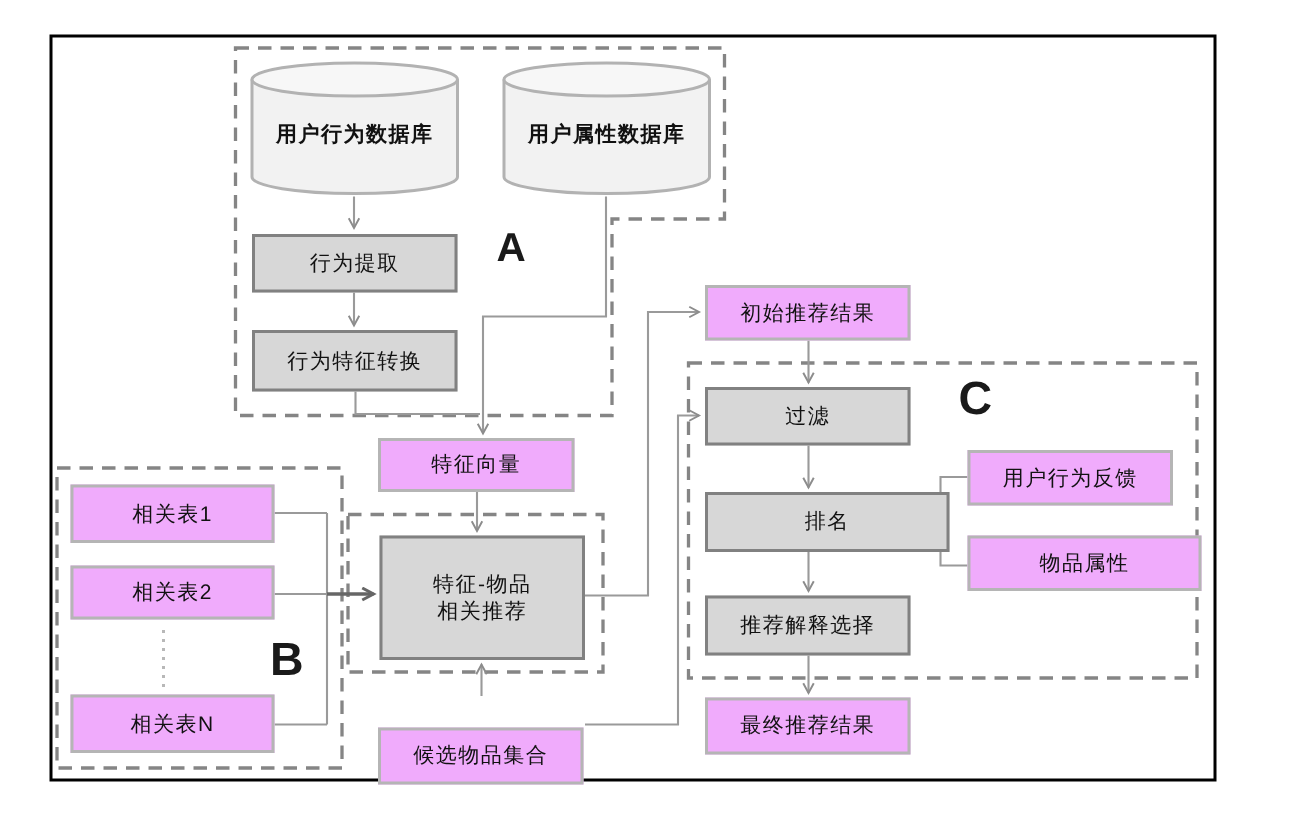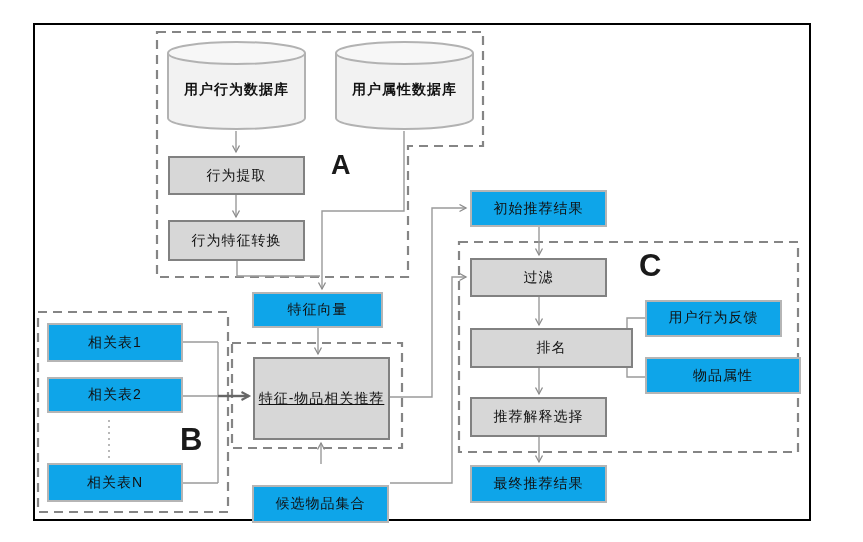--- a/index.html
+++ b/index.html
@@ -3,26 +3,26 @@
 <meta charset="utf-8">
 <style>
   html,body{margin:0;padding:0;background:#fff;}
   #canvas{position:relative;width:863px;height:542px;background:#ffffff;overflow:hidden;
           font-family:"Liberation Sans","DejaVu Sans",sans-serif;color:#111;}
   #frame{position:absolute;left:33px;top:23px;width:778px;height:498px;
          border:2px solid #000;box-sizing:border-box;}
   #shapes{position:absolute;left:0;top:0;width:863px;height:542px;}
   .node{position:absolute;box-sizing:border-box;display:flex;align-items:center;justify-content:center;
         text-align:center;font-size:14px;letter-spacing:1px;line-height:1.25;}
-  .box-light{background:#0ea5e9;border:2px solid #b5b5b5;}
+  .box-light{background:#f0abfc;border:2px solid #b5b5b5;}
   .box-dark{background:#d7d7d7;border:2px solid #818181;}
   .cyl-label{position:absolute;box-sizing:border-box;display:flex;align-items:center;justify-content:center;
              font-size:14px;letter-spacing:1px;font-weight:600;}
   .grp-label{position:absolute;font-weight:bold;color:#1a1a1a;}
-  .two-line{flex-direction:row;text-decoration:underline;}
+  .two-line{flex-direction:column;}
 </style>
 </head>
 <body>
 
 <div id="canvas">
   <div id="frame"></div>
 
   <svg id="shapes" viewBox="0 0 863 542">
     <defs>
       <marker id="arr" markerWidth="10" markerHeight="10" refX="7.5" refY="4.5" orient="auto" markerUnits="userSpaceOnUse">
@@ -89,17 +89,17 @@
   <div class="node box-dark two-line" style="left:253px;top:357px;width:137px;height:83px;">
     <span>特征-物品</span>
     <span>相关推荐</span>
   </div>
 
   <div class="node box-light" style="left:252px;top:485px;width:137px;height:38px;">候选物品集合</div>
 
   <div class="node box-light" style="left:470px;top:190px;width:137px;height:37px;">初始推荐结果</div>
   <div class="node box-dark" style="left:470px;top:258px;width:137px;height:39px;">过滤</div>
   <div class="node box-dark" style="left:470px;top:328px;width:163px;height:40px;">排名</div>
-  <div class="node box-light" style="left:645px;top:300px;width:137px;height:37px;font-family:Liberation Mono, monospace;">用户行为反馈</div>
+  <div class="node box-light" style="left:645px;top:300px;width:137px;height:37px;">用户行为反馈</div>
   <div class="node box-light" style="left:645px;top:357px;width:156px;height:37px;">物品属性</div>
   <div class="node box-dark" style="left:470px;top:397px;width:137px;height:40px;">推荐解释选择</div>
   <div class="node box-light" style="left:470px;top:465px;width:137px;height:38px;">最终推荐结果</div>
 </div>
 
 </body></html>

